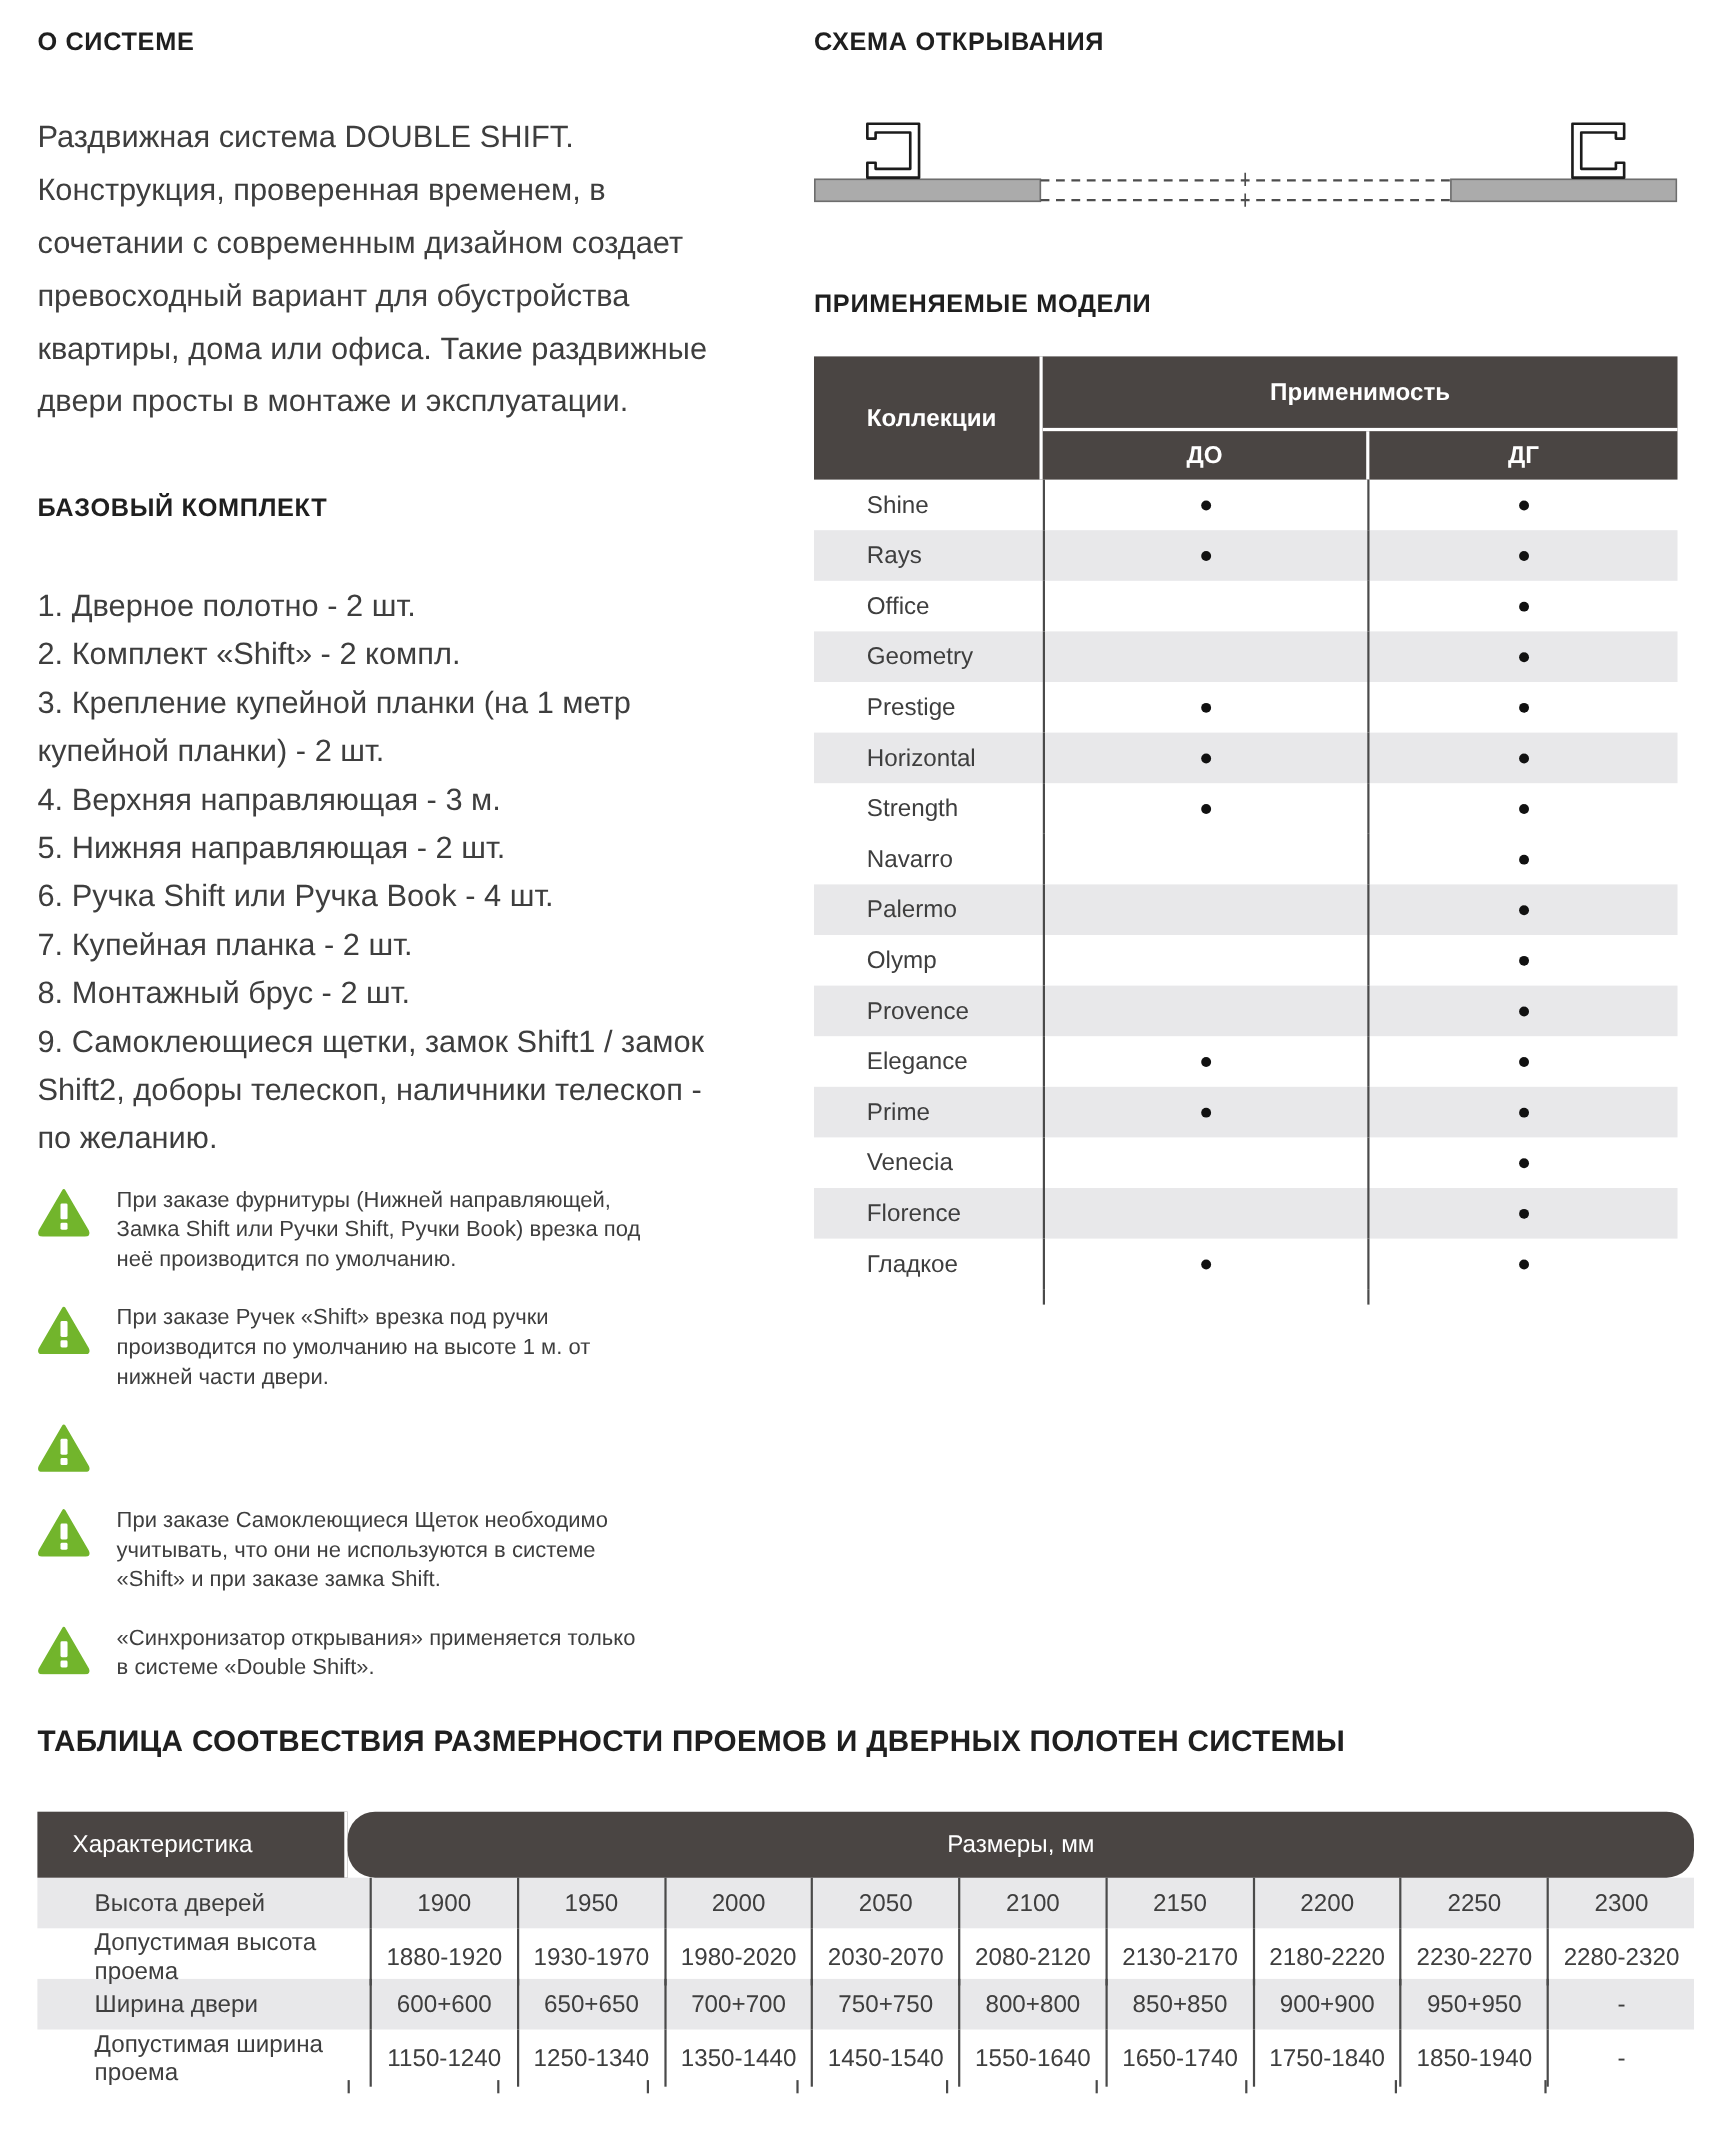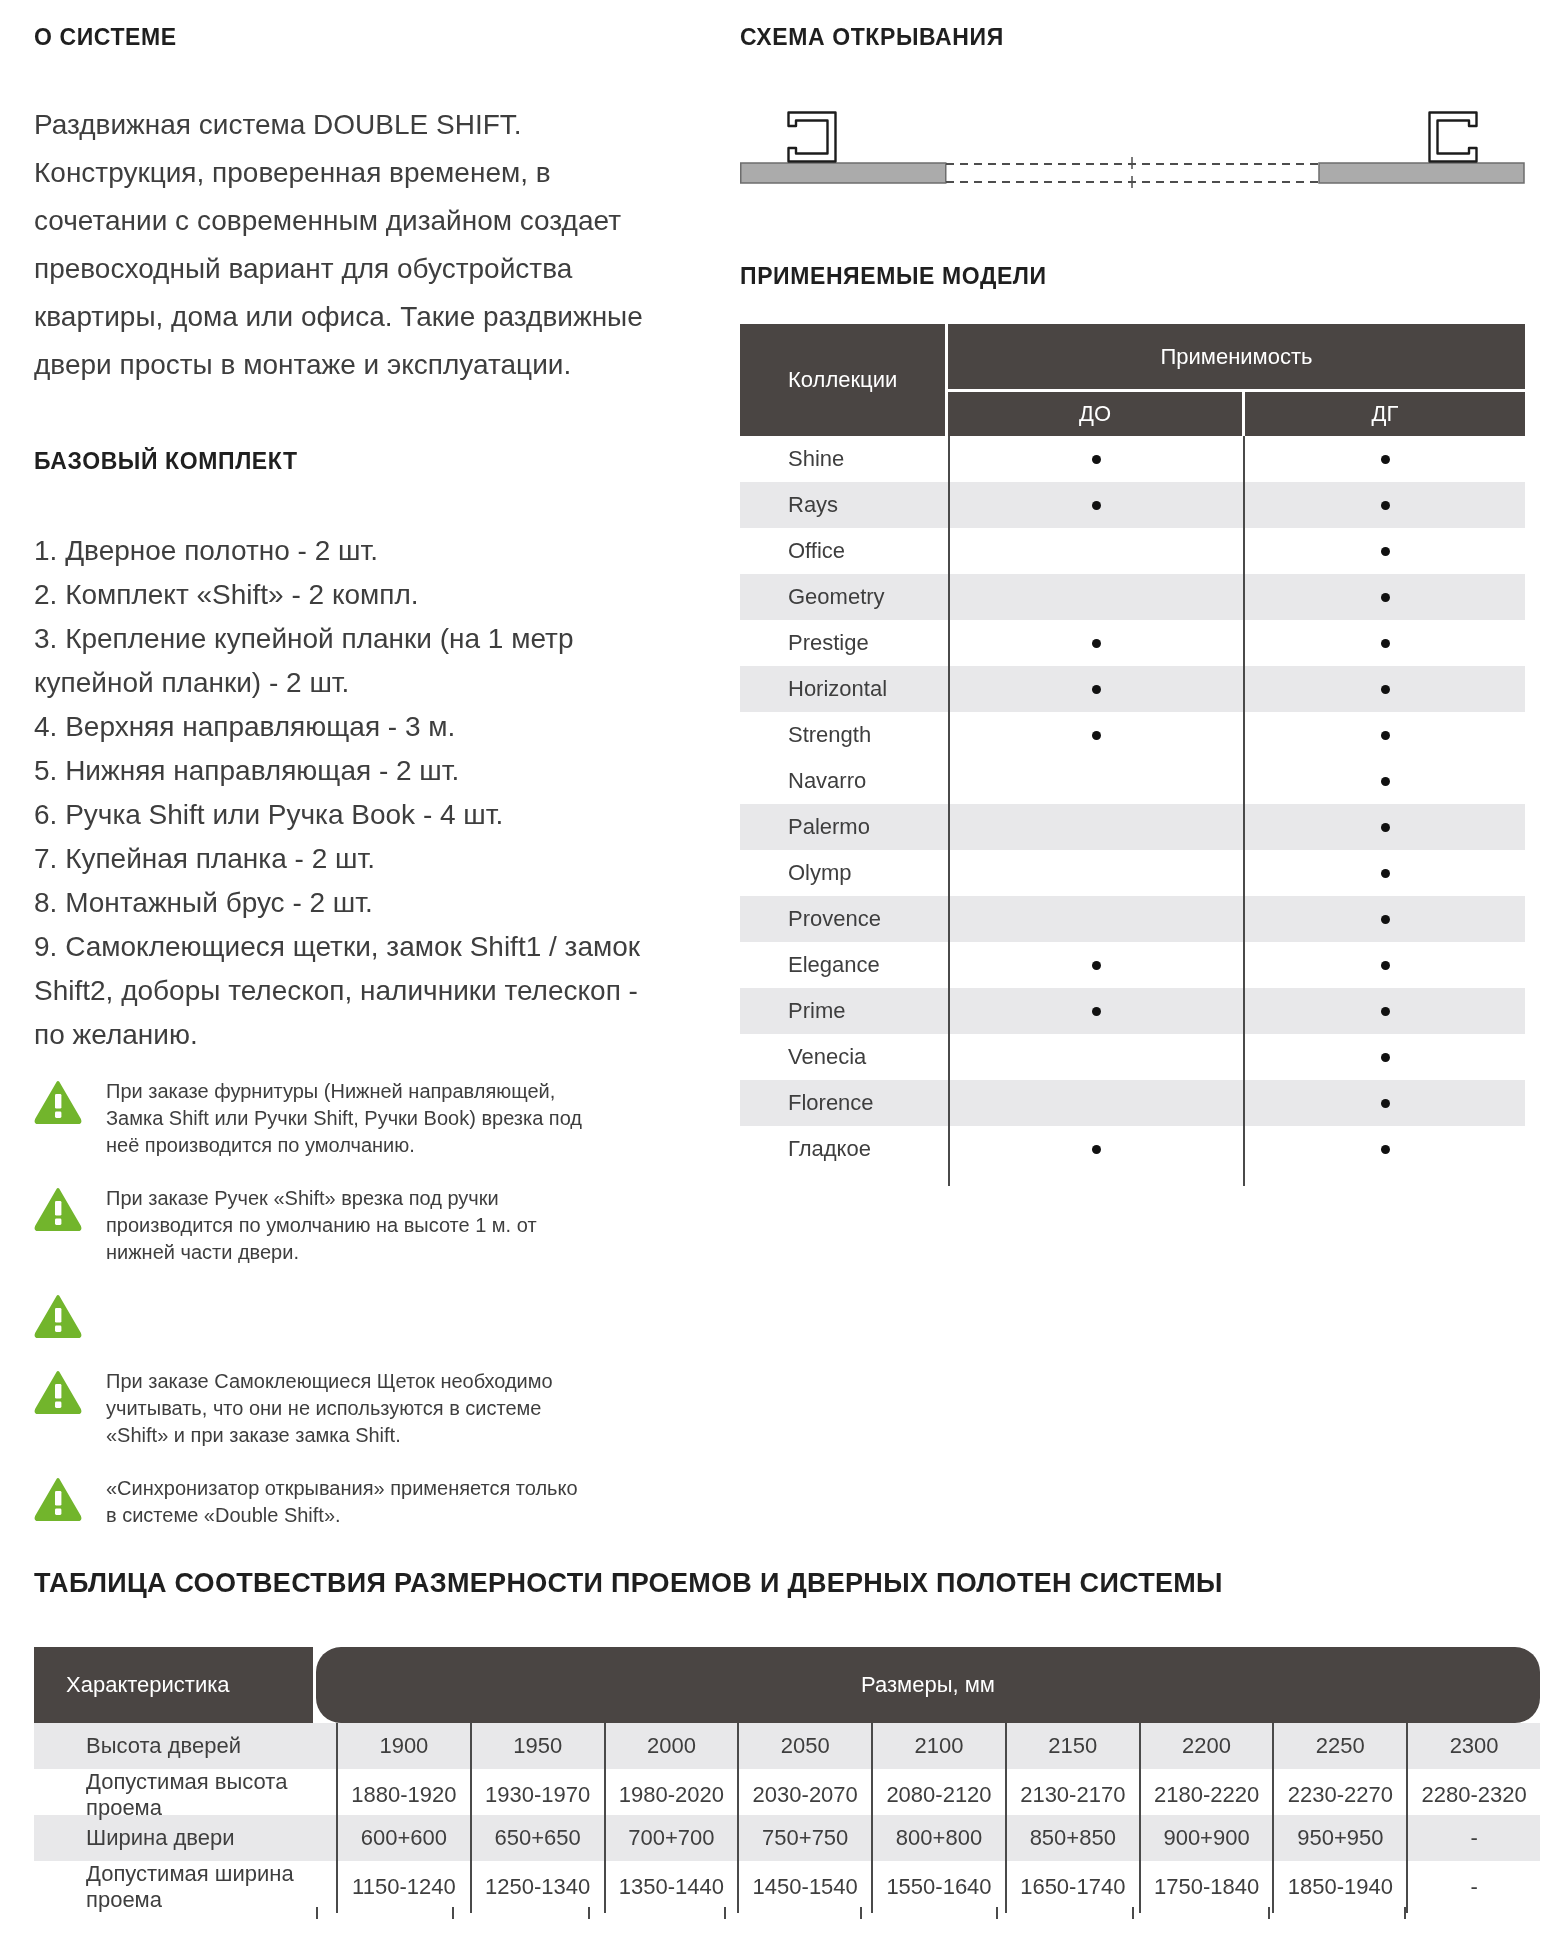--- a/index.html
+++ b/index.html
@@ -17,39 +17,39 @@
   .warning .w-icon { flex:0 0 48px; padding-top:2px; }
   .warning .txt { font-size:20px; line-height:27px; width:482px; color:#3e3e3e; }
 
   
   .scheme { position:absolute; left:740px; top:24px; width:785px; }
   .diagram { margin-top:54px; }
 
   .models { position:absolute; left:740px; top:263px; width:785px; }
   .m-table { margin-top:34px; width:785px; }
   .m-head { display:grid; grid-template-columns:208px 297px 280px; grid-template-rows:68px 44px; }
-  .m-head > div { background:var(--dark); color:#fff; font-size:22px; display:flex; align-items:center; justify-content:center; }
+  .m-head > div { background:var(--dark); color:#fff; font-size:22px; display:flex; align-items:center; justify-content:center;font-weight:bold; }
   .mh-coll { grid-row:1/3; grid-column:1; border-right:3px solid #fff; justify-content:flex-start !important; padding-left:48px; }
   .mh-app  { grid-row:1; grid-column:2/4; border-bottom:3px solid #fff; }
   .mh-do   { grid-row:2; grid-column:2; border-right:3px solid #fff; }
   .mh-dg   { grid-row:2; grid-column:3; }
   .m-row { display:grid; grid-template-columns:208px 297px 280px; height:46px; font-size:22px; }
   .m-row.shade { background:var(--gray); }
   .m-row .name { display:flex; align-items:center; padding-left:48px; }
   .m-row .cell { display:flex; align-items:center; justify-content:center; }
   .m-row .c-do { border-left:2px solid #4a4a4a; border-right:2px solid #4a4a4a; }
   .m-ext { display:grid; grid-template-columns:208px 297px 280px; height:14px; }
   .m-ext .c-do { border-left:2px solid #4a4a4a; border-right:2px solid #4a4a4a; }
   .dot { width:9px; height:9px; border-radius:50%; background:#111; }
 
   
   .sizes { position:absolute; left:34px; top:1568px; width:1506px; }
   .sizes h2 { font-size:27px; font-weight:700; color:#1f1f1f; letter-spacing:.3px; margin:0; }
   .s-table { margin-top:48px; width:1506px; }
-  .s-head { display:grid; grid-template-columns:282px 1fr; height:76px; }
+  .s-head { display:grid; grid-template-columns:282px 1fr; height:60px; }
   .s-head > div { background:var(--dark); color:#fff; font-size:22px; display:flex; align-items:center; }
   .sh-char { padding-left:32px; border-right:3px solid #fff; }
   .sh-sizes { justify-content:center;border-radius:25px; }
   .s-row { display:grid; grid-template-columns:282px repeat(9, 1fr); height:46px; font-size:22px;padding-left:20px; }
   .s-row.shade { background:var(--gray); }
   .s-row .label { display:flex; align-items:center; padding-left:32px; }
   .s-row .val { display:flex; align-items:center; justify-content:center; border-left:2px solid #4a4a4a; }
   .s-ext { display:grid; grid-template-columns:282px repeat(9, 1fr); height:12px; }
   .s-ext .val { border-left:2px solid #4a4a4a; }
 </style>

